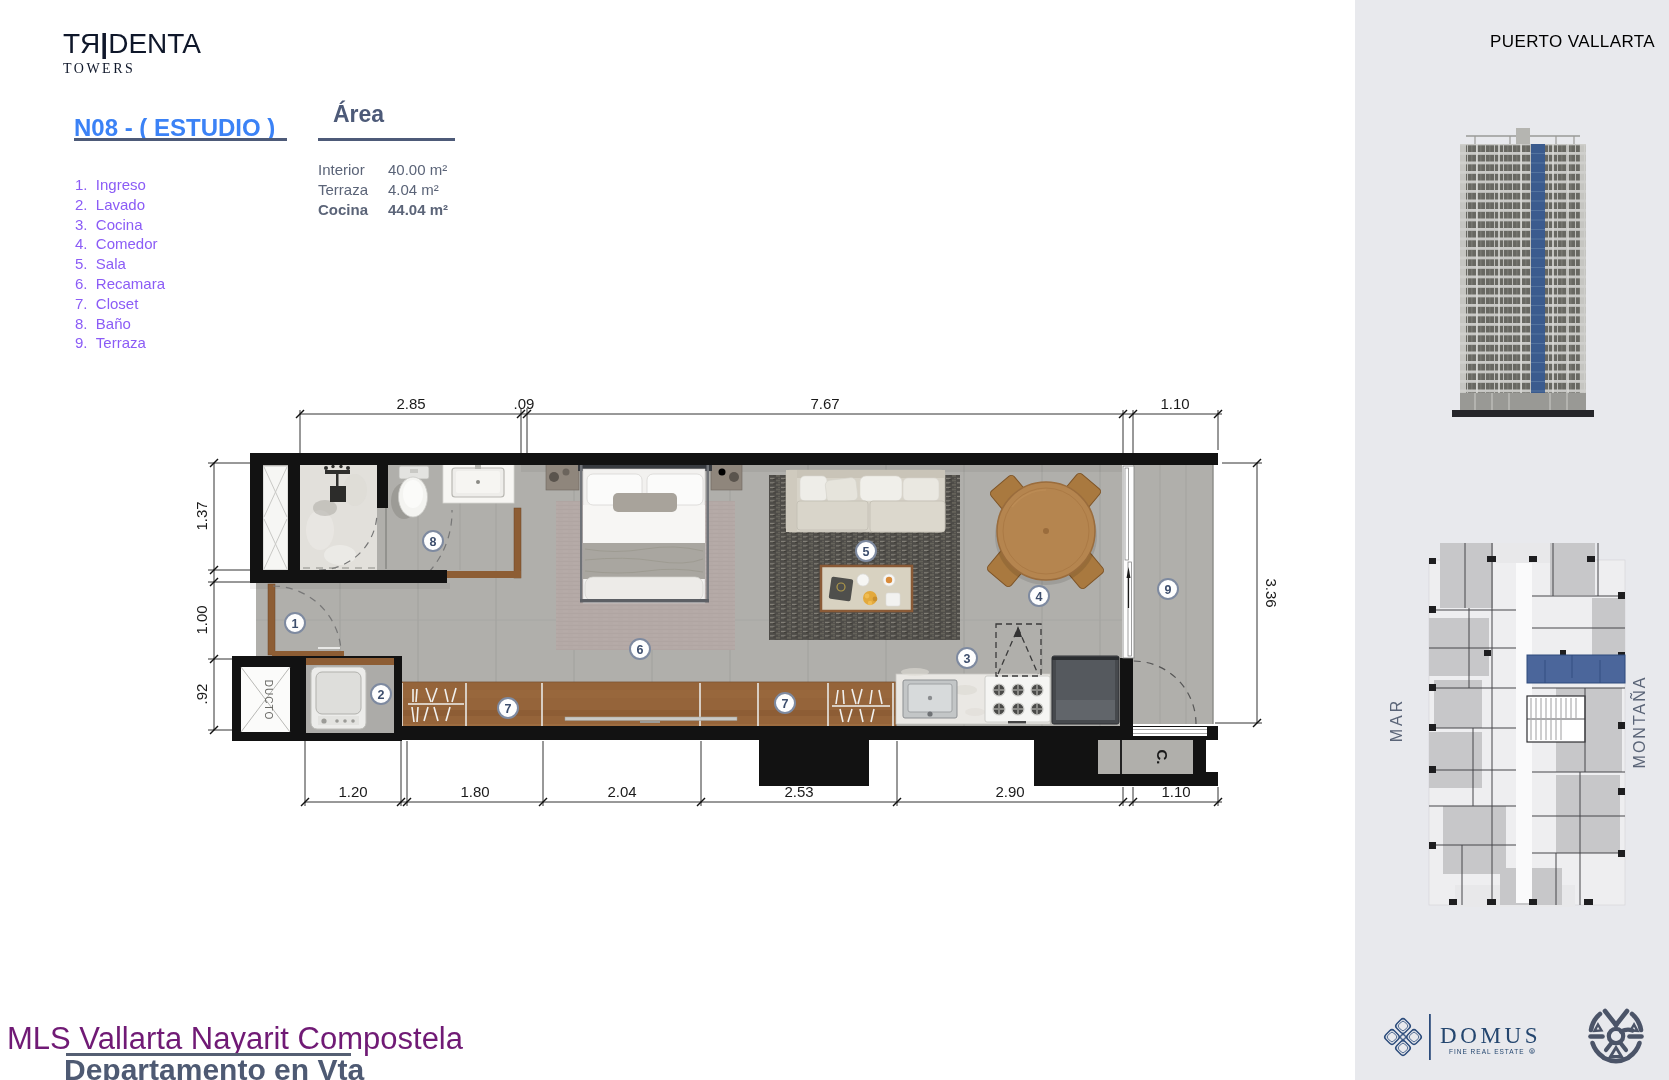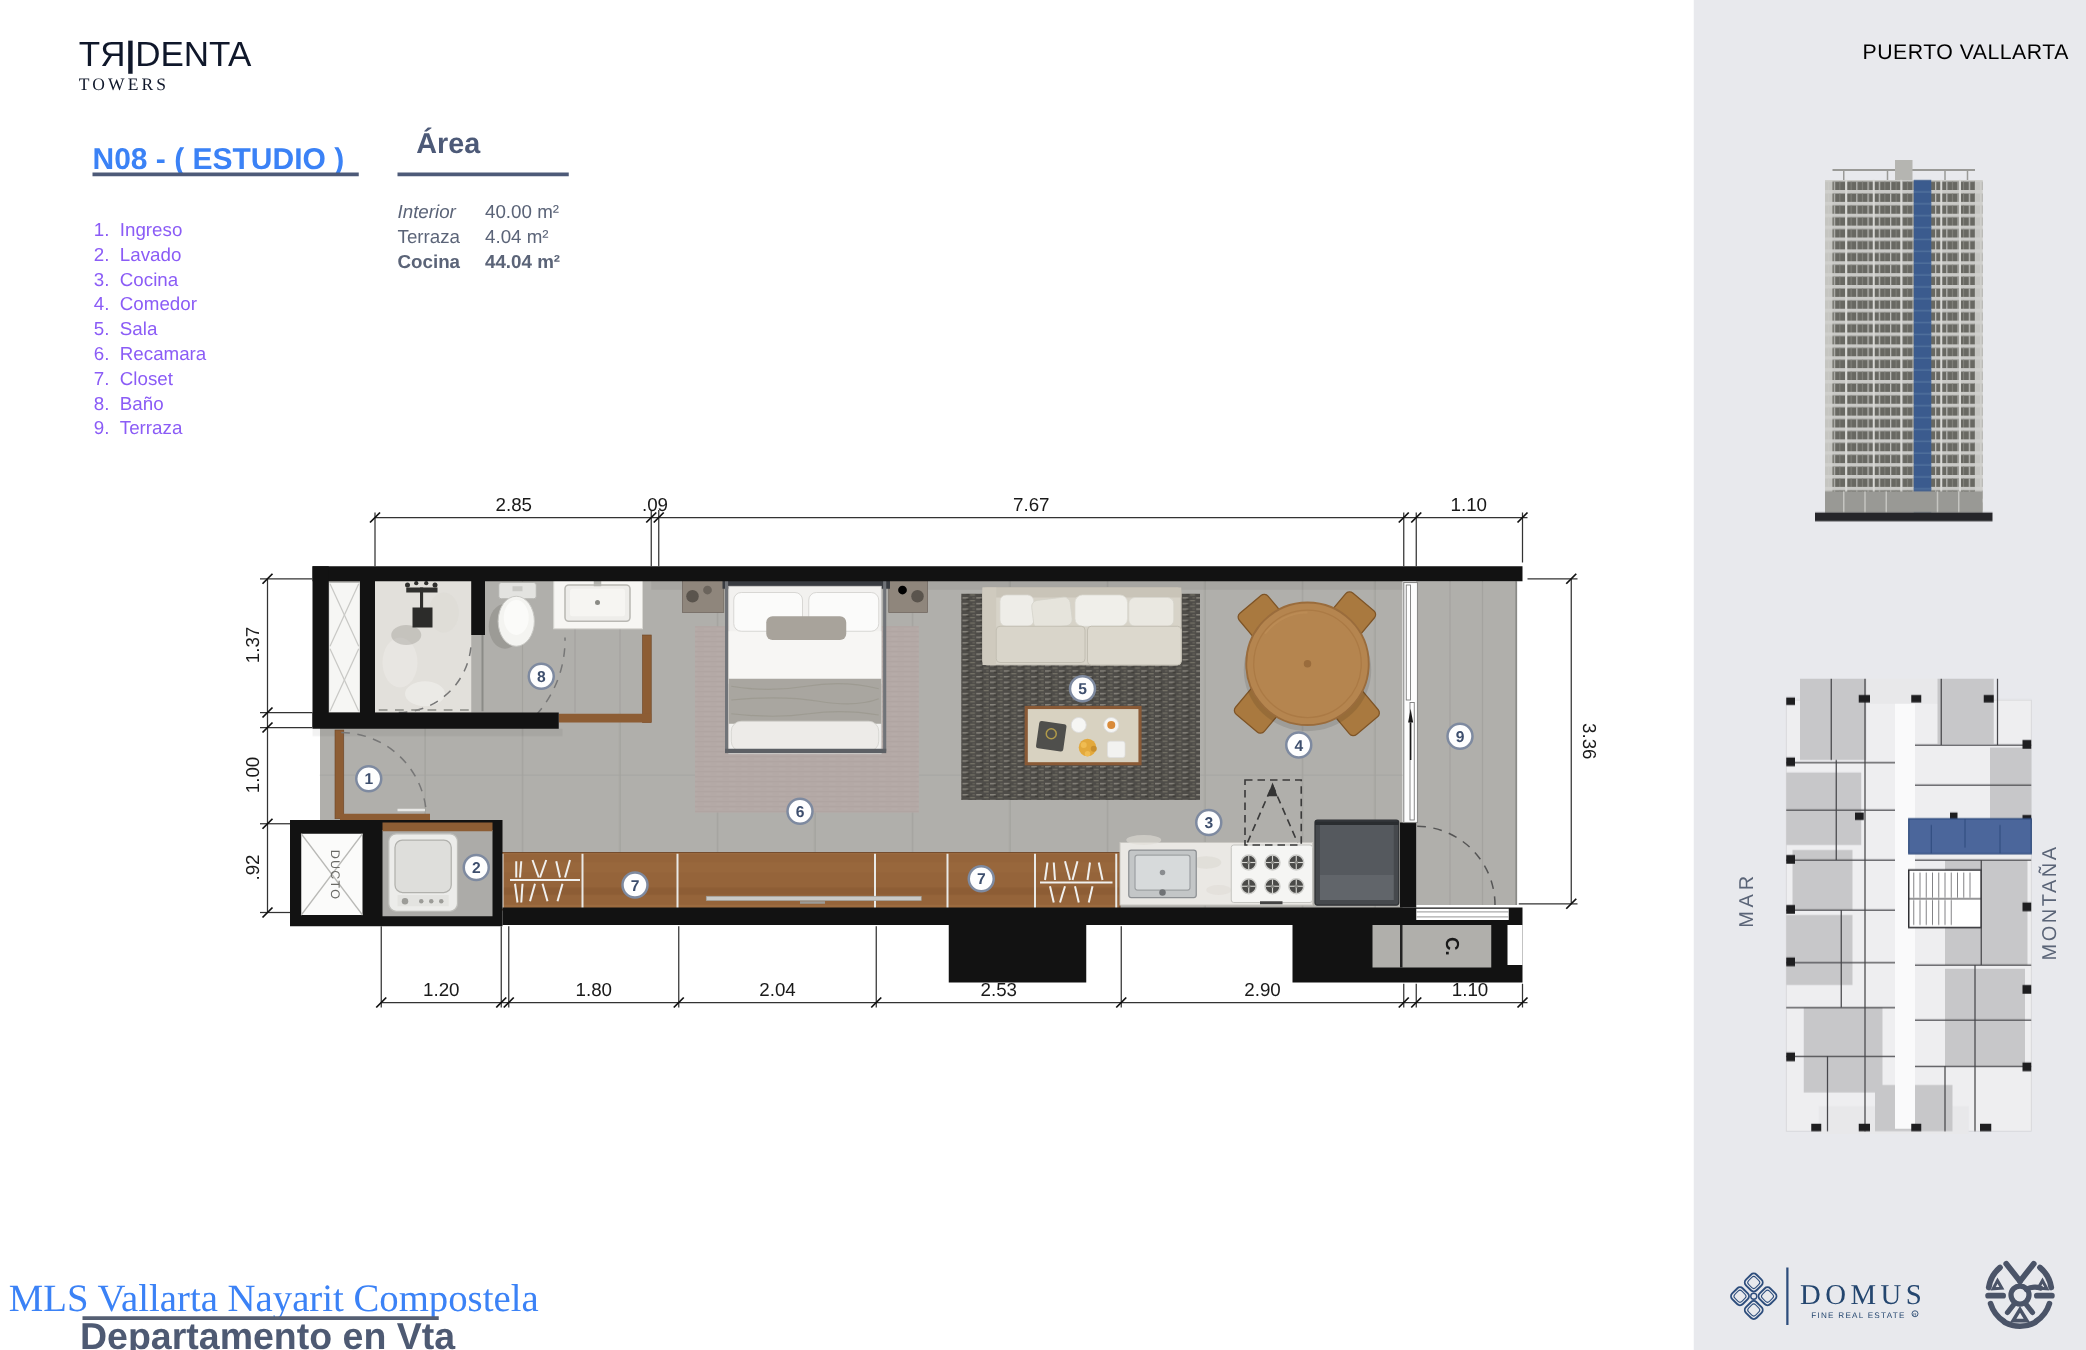--- a/index.html
+++ b/index.html
@@ -31,28 +31,28 @@
   <div>3.&nbsp;&nbsp;Cocina</div>
   <div>4.&nbsp;&nbsp;Comedor</div>
   <div>5.&nbsp;&nbsp;Sala</div>
   <div>6.&nbsp;&nbsp;Recamara</div>
   <div>7.&nbsp;&nbsp;Closet</div>
   <div>8.&nbsp;&nbsp;Baño</div>
   <div>9.&nbsp;&nbsp;Terraza</div>
 </div>
 
 <div class="abs" style="left:318px;top:160px;font-size:15px;color:#5b6478;line-height:19.8px;">
-  <div><span style="display:inline-block;width:70px;font-style:italic;">Interior</span>40.00 m²</div>
+  <div><span style="display:inline-block;width:70px;">Interior</span>40.00 m²</div>
   <div><span style="display:inline-block;width:70px;">Terraza</span>4.04 m²</div>
   <div style="font-weight:700;"><span style="display:inline-block;width:70px;">Cocina</span>44.04 m²</div>
 </div>
 
 <div class="abs" style="left:1490px;top:32px;font-size:17px;letter-spacing:0.4px;color:#000000;">PUERTO VALLARTA</div>
 
-<div class="abs" style="left:7px;top:1021px;font-size:31px;color:#3b82f6;font-family:Liberation Serif, serif;">MLS Vallarta Nayarit Compostela</div>
+<div class="abs" style="left:7px;top:1021px;font-size:31px;color:#701a75;">MLS Vallarta Nayarit Compostela</div>
 
 <div class="abs" style="left:64px;top:1053px;font-size:30px;font-weight:700;color:#4e5a73;">Departamento en Vta</div>
 
 <div class="abs" style="left:66px;top:1053px;width:285px;height:3px;background:#555f73;"></div>
 
 <svg class="abs" style="left:0;top:0;" width="1669" height="1080" viewBox="0 0 1669 1080">
 <defs>
   <pattern id="rugdark" width="11" height="4.5" patternUnits="userSpaceOnUse">
     <rect width="11" height="4.5" fill="#4e4c48"></rect>
     <rect x="0" y="0.8" width="4.5" height="1.1" fill="#8b887f"></rect>

